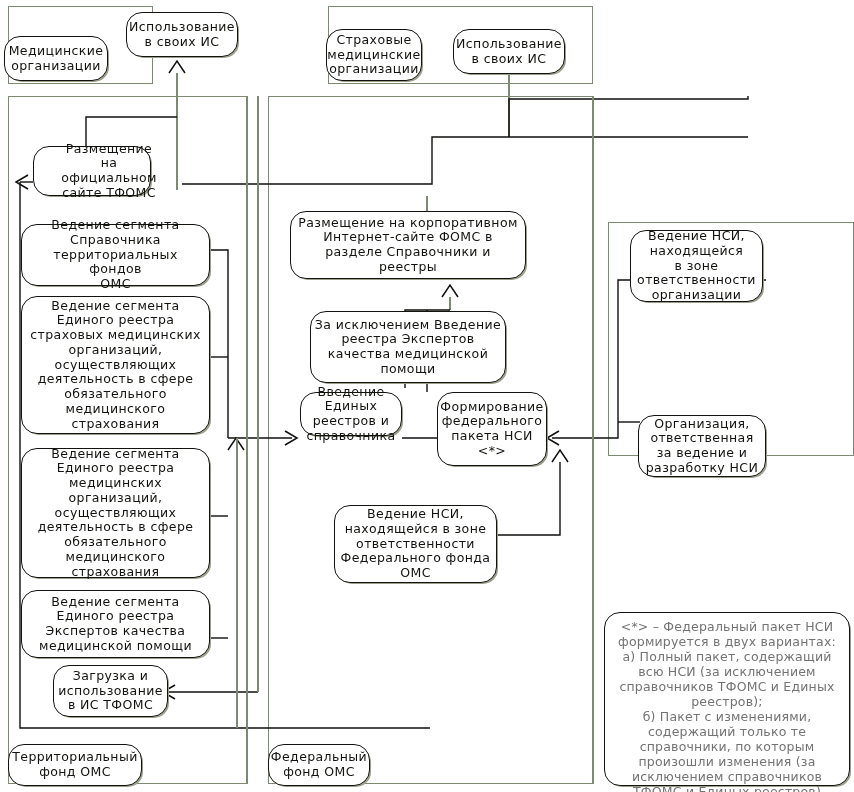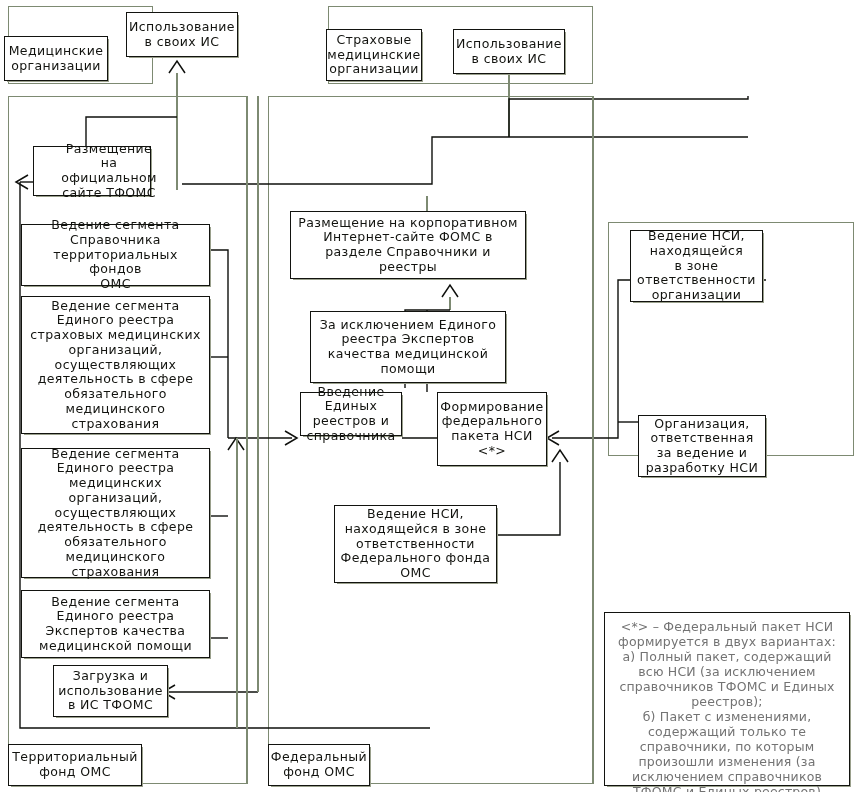--- a/index.html
+++ b/index.html
@@ -33,21 +33,21 @@
     background:#fff;color:#737373;text-align:center;line-height:1.2;
     letter-spacing:0.2px;z-index:6;box-shadow:2px 2px 0 -1px #9aa08c;
   }
   .note span{display:block;padding:6px 7px;white-space:pre-line;}
   svg.wires{position:absolute;left:0;top:0;width:854px;height:792px;z-index:3;}
   svg.wires line, svg.wires polyline, svg.wires path{
     fill:none;stroke:#0f100d;stroke-width:1.4;
   }
   svg.wires .gl{stroke:#7d8a72;stroke-width:2;}
   svg.wires .arw{stroke:#0f100d;stroke-width:1.5;fill:none;}
-  .f12{font-size:12.5px;}
+  .f12{font-size:12.5px;border-radius:16px;}
 </style>
 </head>
 <body>
 
 <div id="canvas">
 
   <div class="grp" style="left:8px;top:6px;width:145px;height:78px;"></div>
   <div class="grp" style="left:328px;top:6px;width:265px;height:78px;"></div>
   <div class="grp" style="left:8px;top:96px;width:240px;height:688px;"></div>
   <div class="grp" style="left:268px;top:96px;width:325px;height:688px;"></div>
@@ -185,21 +185,21 @@
   </div>
 
   <div class="box f12" style="left:290px;top:211px;width:236px;height:68px;">
     <span>Размещение на корпоративном
 Интернет-сайте ФОМС в
 разделе Справочники и
 реестры</span>
   </div>
 
   <div class="box f12" style="left:310px;top:311px;width:196px;height:72px;">
-    <span>За исключением Единого
+    <span>За исключением Введение
 реестра Экспертов
 качества медицинской
 помощи</span>
   </div>
 
   <div class="box f12" style="left:300px;top:392px;width:102px;height:44px;">
     <span>Введение
 Единых
 реестров и
 справочника</span>

